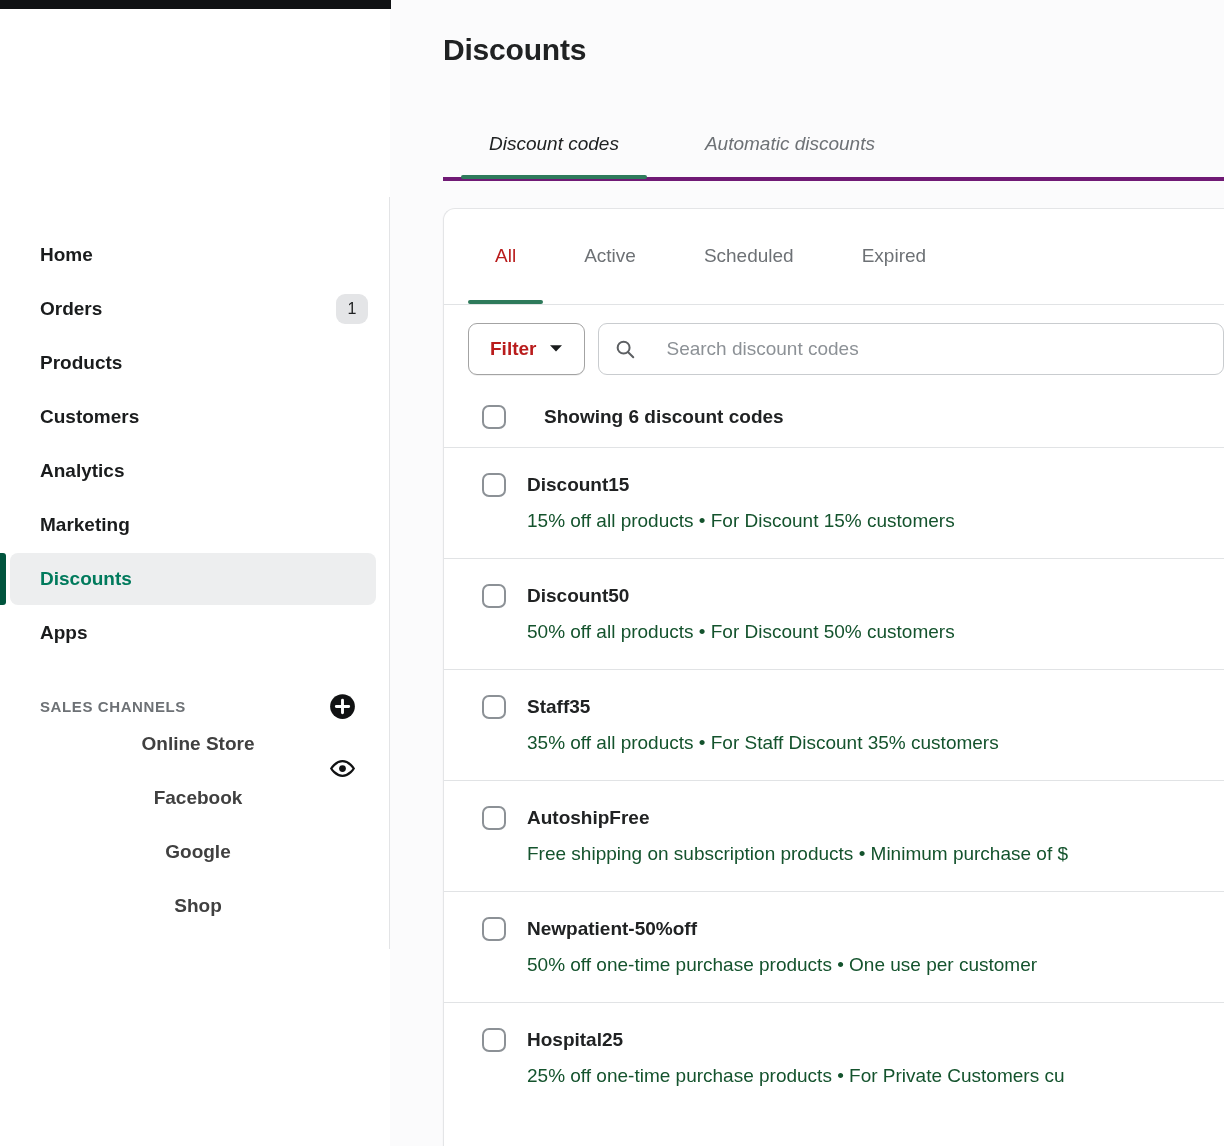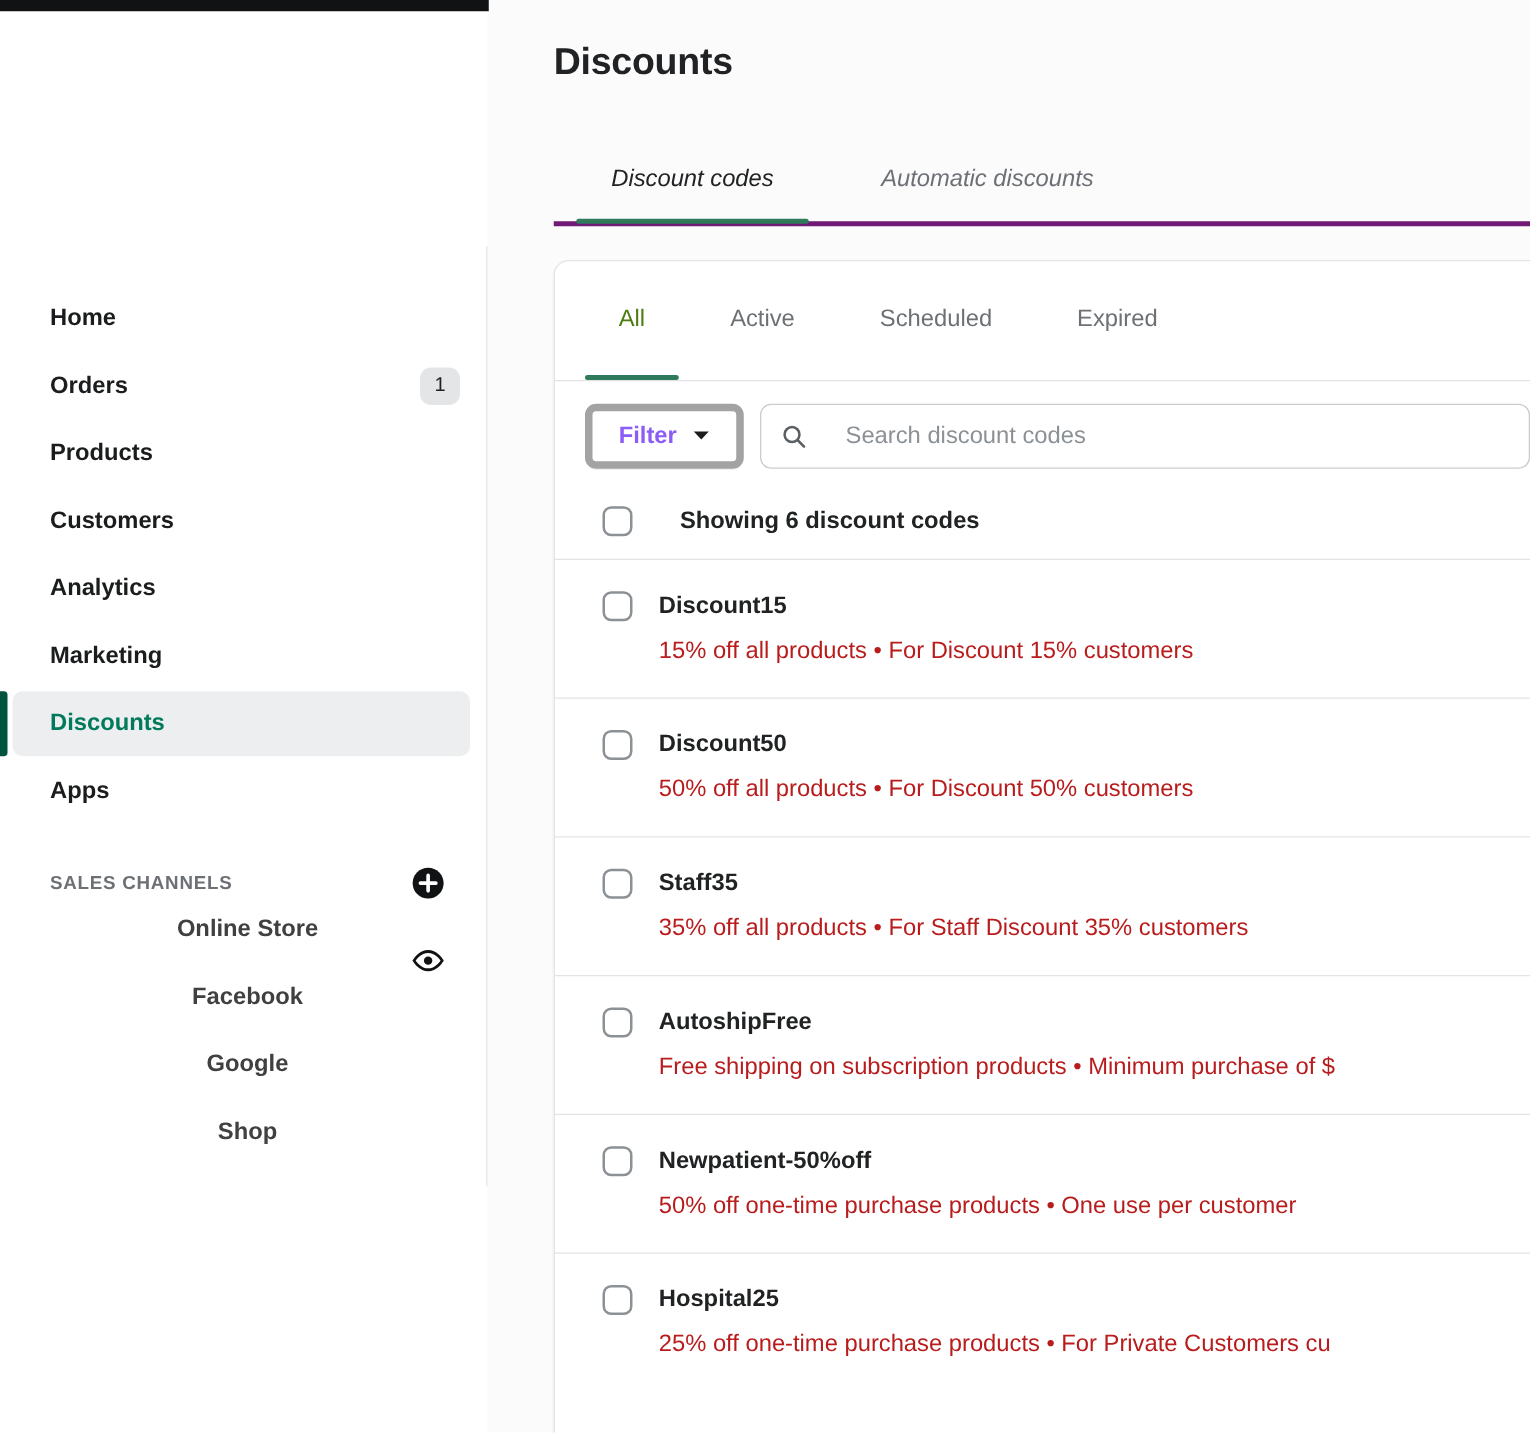--- a/index.html
+++ b/index.html
@@ -59,51 +59,51 @@
     height: 4px; border-radius: 2px; background: #2e7a5b;
   }
 
   .card {
     margin-top: 27px; background: #fff; min-height: 960px;
     border: 1px solid #e4e5e7; border-right: none; border-radius: 12px 0 0 12px;
     box-shadow: 0 1px 2px rgba(0,0,0,0.06);
   }
   .card-tabs { display: flex; align-items: stretch; height: 96px; padding-left: 24px; gap: 14px; border-bottom: 1px solid #e1e3e5; }
   .card-tab { padding: 0 27px; font-size: 19px; color: #6d7175; display: flex; align-items: center; position: relative; cursor: pointer; }
-  .card-tab.active { color: #4d7c0f; font-weight: 500; }
+  .card-tab.active { color: #b91c1c; font-weight: 500; }
   .card-tab.active::after {
     content: ""; position: absolute; left: 0; right: 0; bottom: 0;
     height: 4px; border-radius: 2px; background: #2e7a5b;
   }
 
   .toolbar { display: flex; align-items: center; gap: 13px; padding: 18px 0 16px 24px; }
   .filter-btn {
     display: flex; align-items: center; gap: 13px; height: 52px; padding: 0 21px;
-    background: #fff; border: 6px solid #a3a3a3; border-radius: 9px;
-    font-family: inherit; font-size: 19px; font-weight: 600; color: #8b5cf6;
+    background: #fff; border: 1px solid #a3a3a3; border-radius: 9px;
+    font-family: inherit; font-size: 19px; font-weight: 600; color: #b91c1c;
     box-shadow: 0 1px 0 rgba(0,0,0,0.06); cursor: pointer;
   }
   .search-box {
     flex: 1; height: 52px; border: 1px solid #c9cccf; border-radius: 9px;
     display: flex; align-items: center; padding: 0 15px; background: #fff;
   }
   .search-box .sicon { margin-right: 11px; display: flex; }
   .search-box input { border: none; outline: none; flex: 1; font-size: 19px; font-family: inherit; color: #202223; background: transparent; margin-left: 17px; }
   .search-box input::placeholder { color: #8c9196; }
 
   .summary-row { display: flex; align-items: center; gap: 38px; padding: 14px 40px 18px 38px; }
   .summary-text { font-size: 19px; font-weight: 700; color: #202223; }
 
   .checkbox {
     width: 24px; height: 24px; flex: none; background: #fff;
     border: 2px solid #8c9196; border-radius: 7px; cursor: pointer; margin-top: 0;
   }
   .discount-row { display: flex; align-items: flex-start; gap: 21px; padding: 25px 24px 25px 38px; border-top: 1px solid #e1e3e5; }
   .row-name { font-size: 19px; font-weight: 700; line-height: 24px; color: #202223; }
-  .row-desc { font-size: 19px; line-height: 24px; color: #b91c1c; margin-top: 12px; white-space: nowrap; }
+  .row-desc { font-size: 19px; line-height: 24px; color: #14532d; margin-top: 12px; white-space: nowrap; }
 </style>
 </head>
 <body>
 
 <div class="app">
   <div class="top-strip"></div>
 
   <aside class="sidebar">
     <nav>
       <div class="nav-item">

